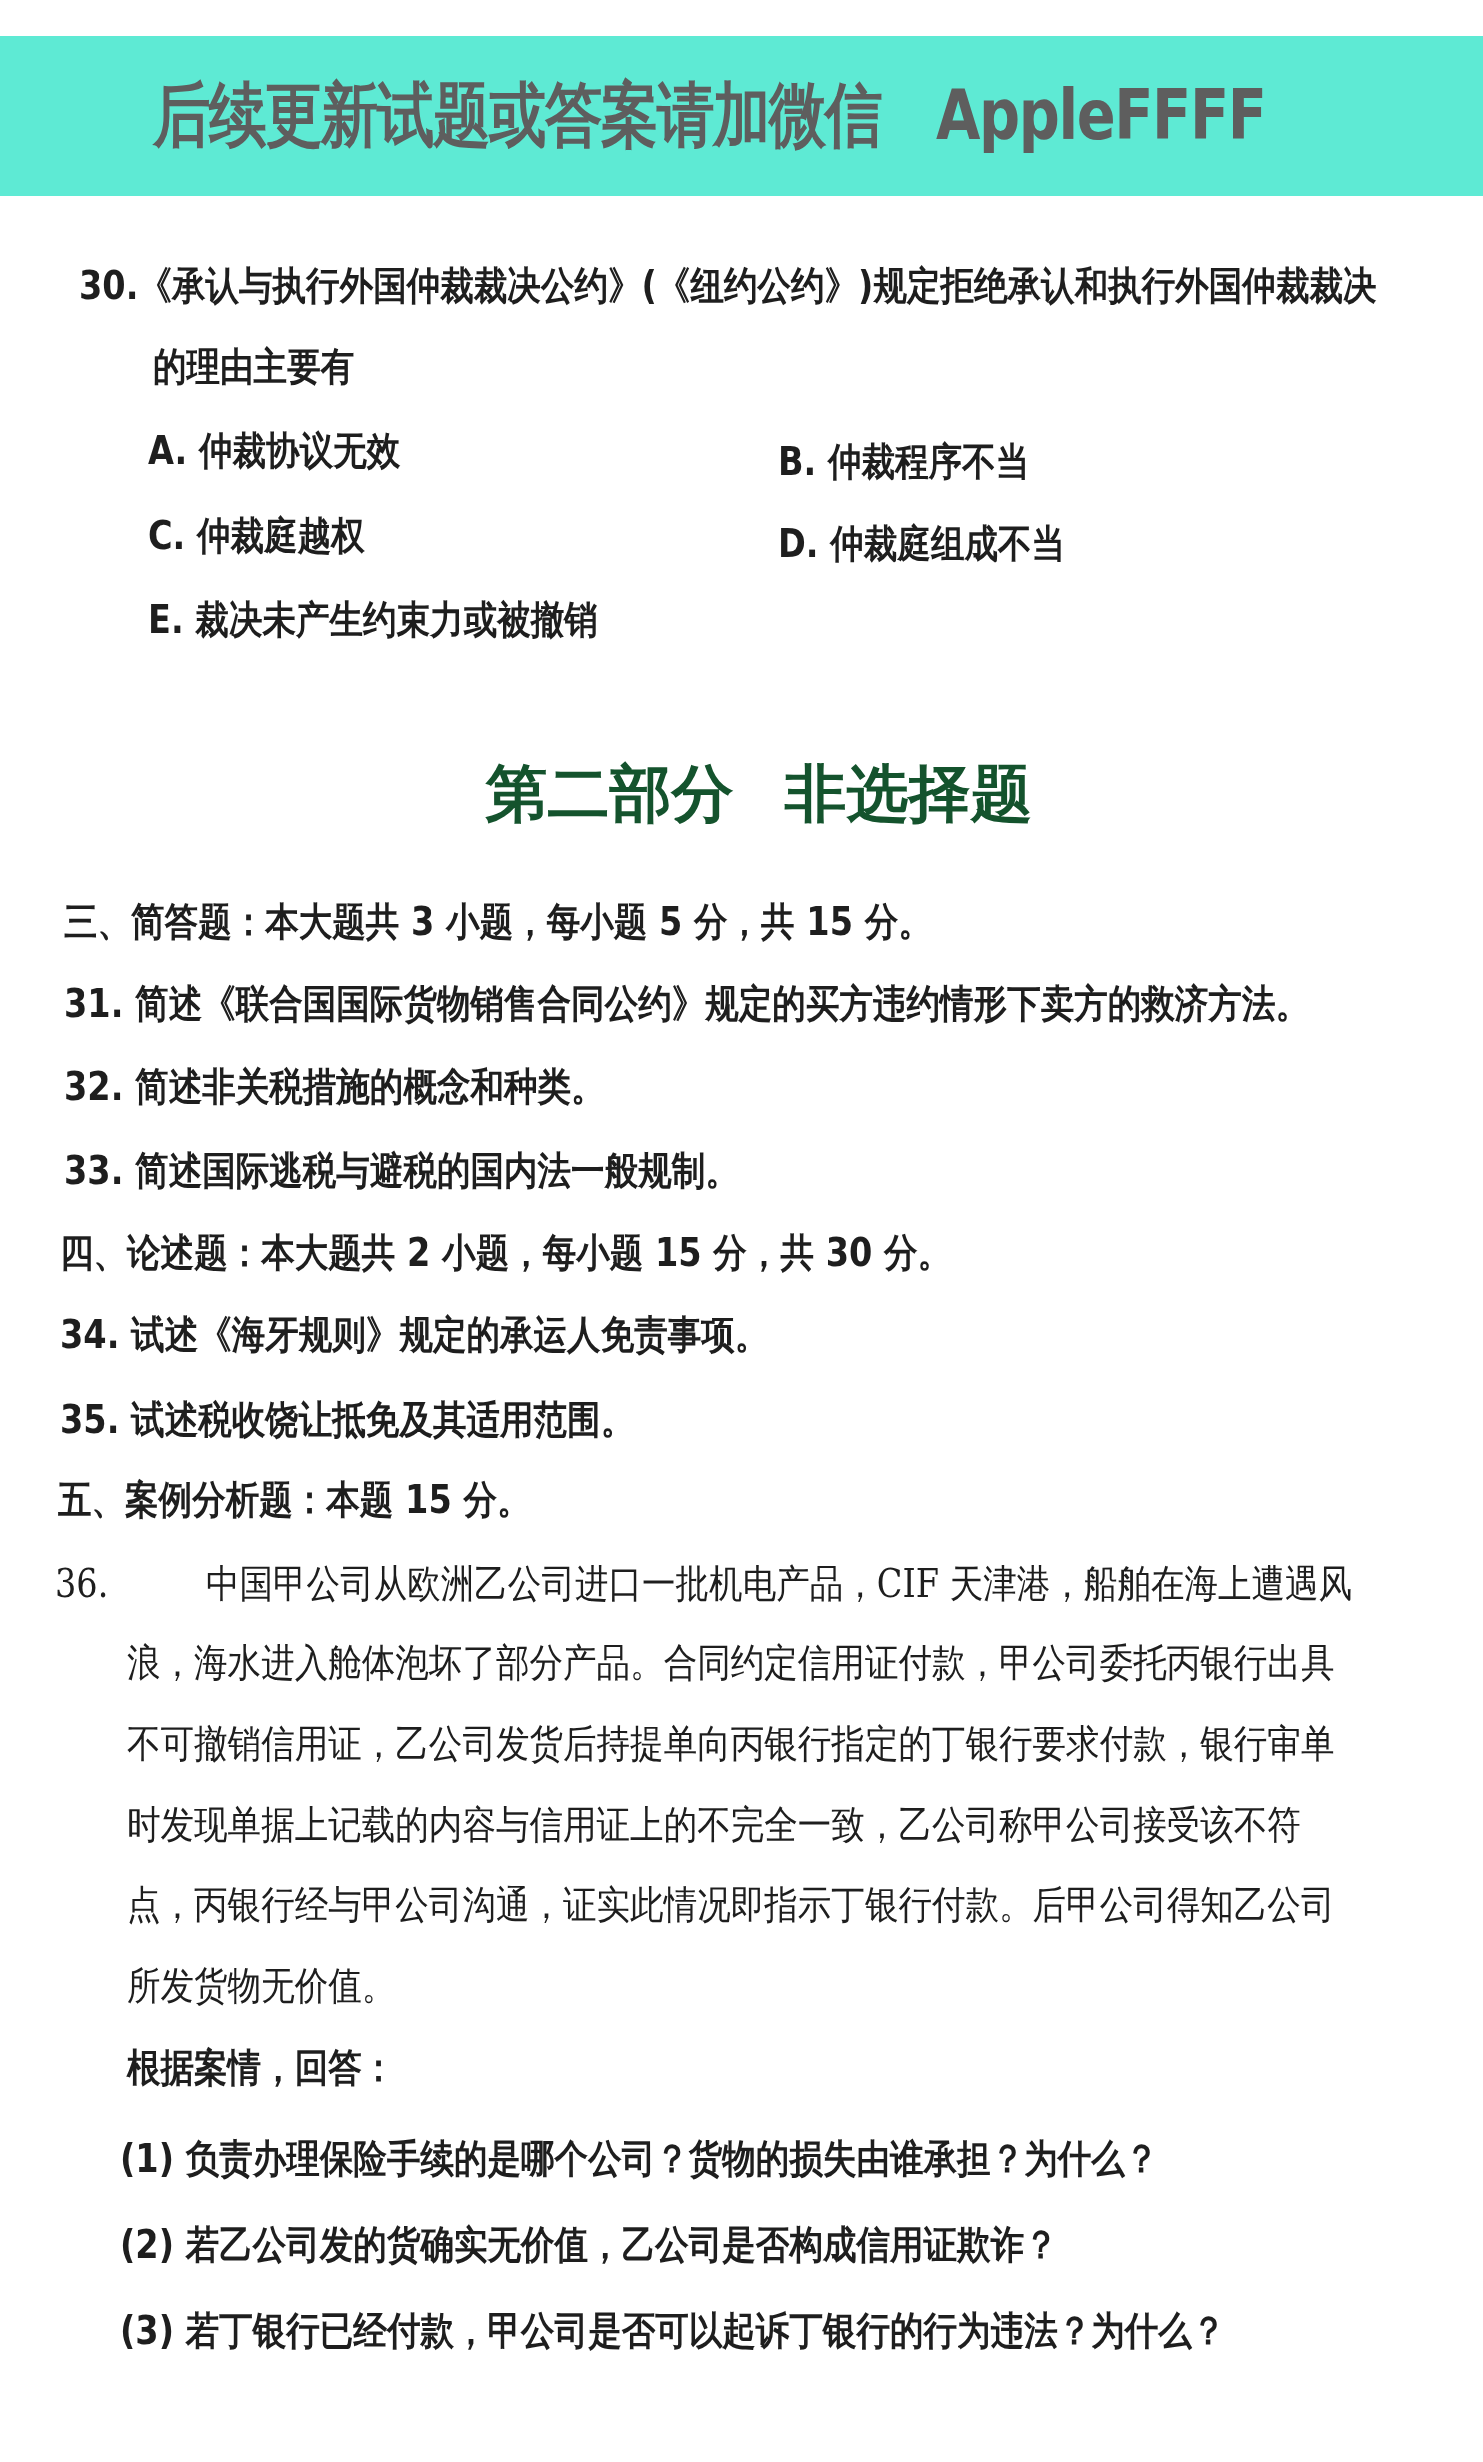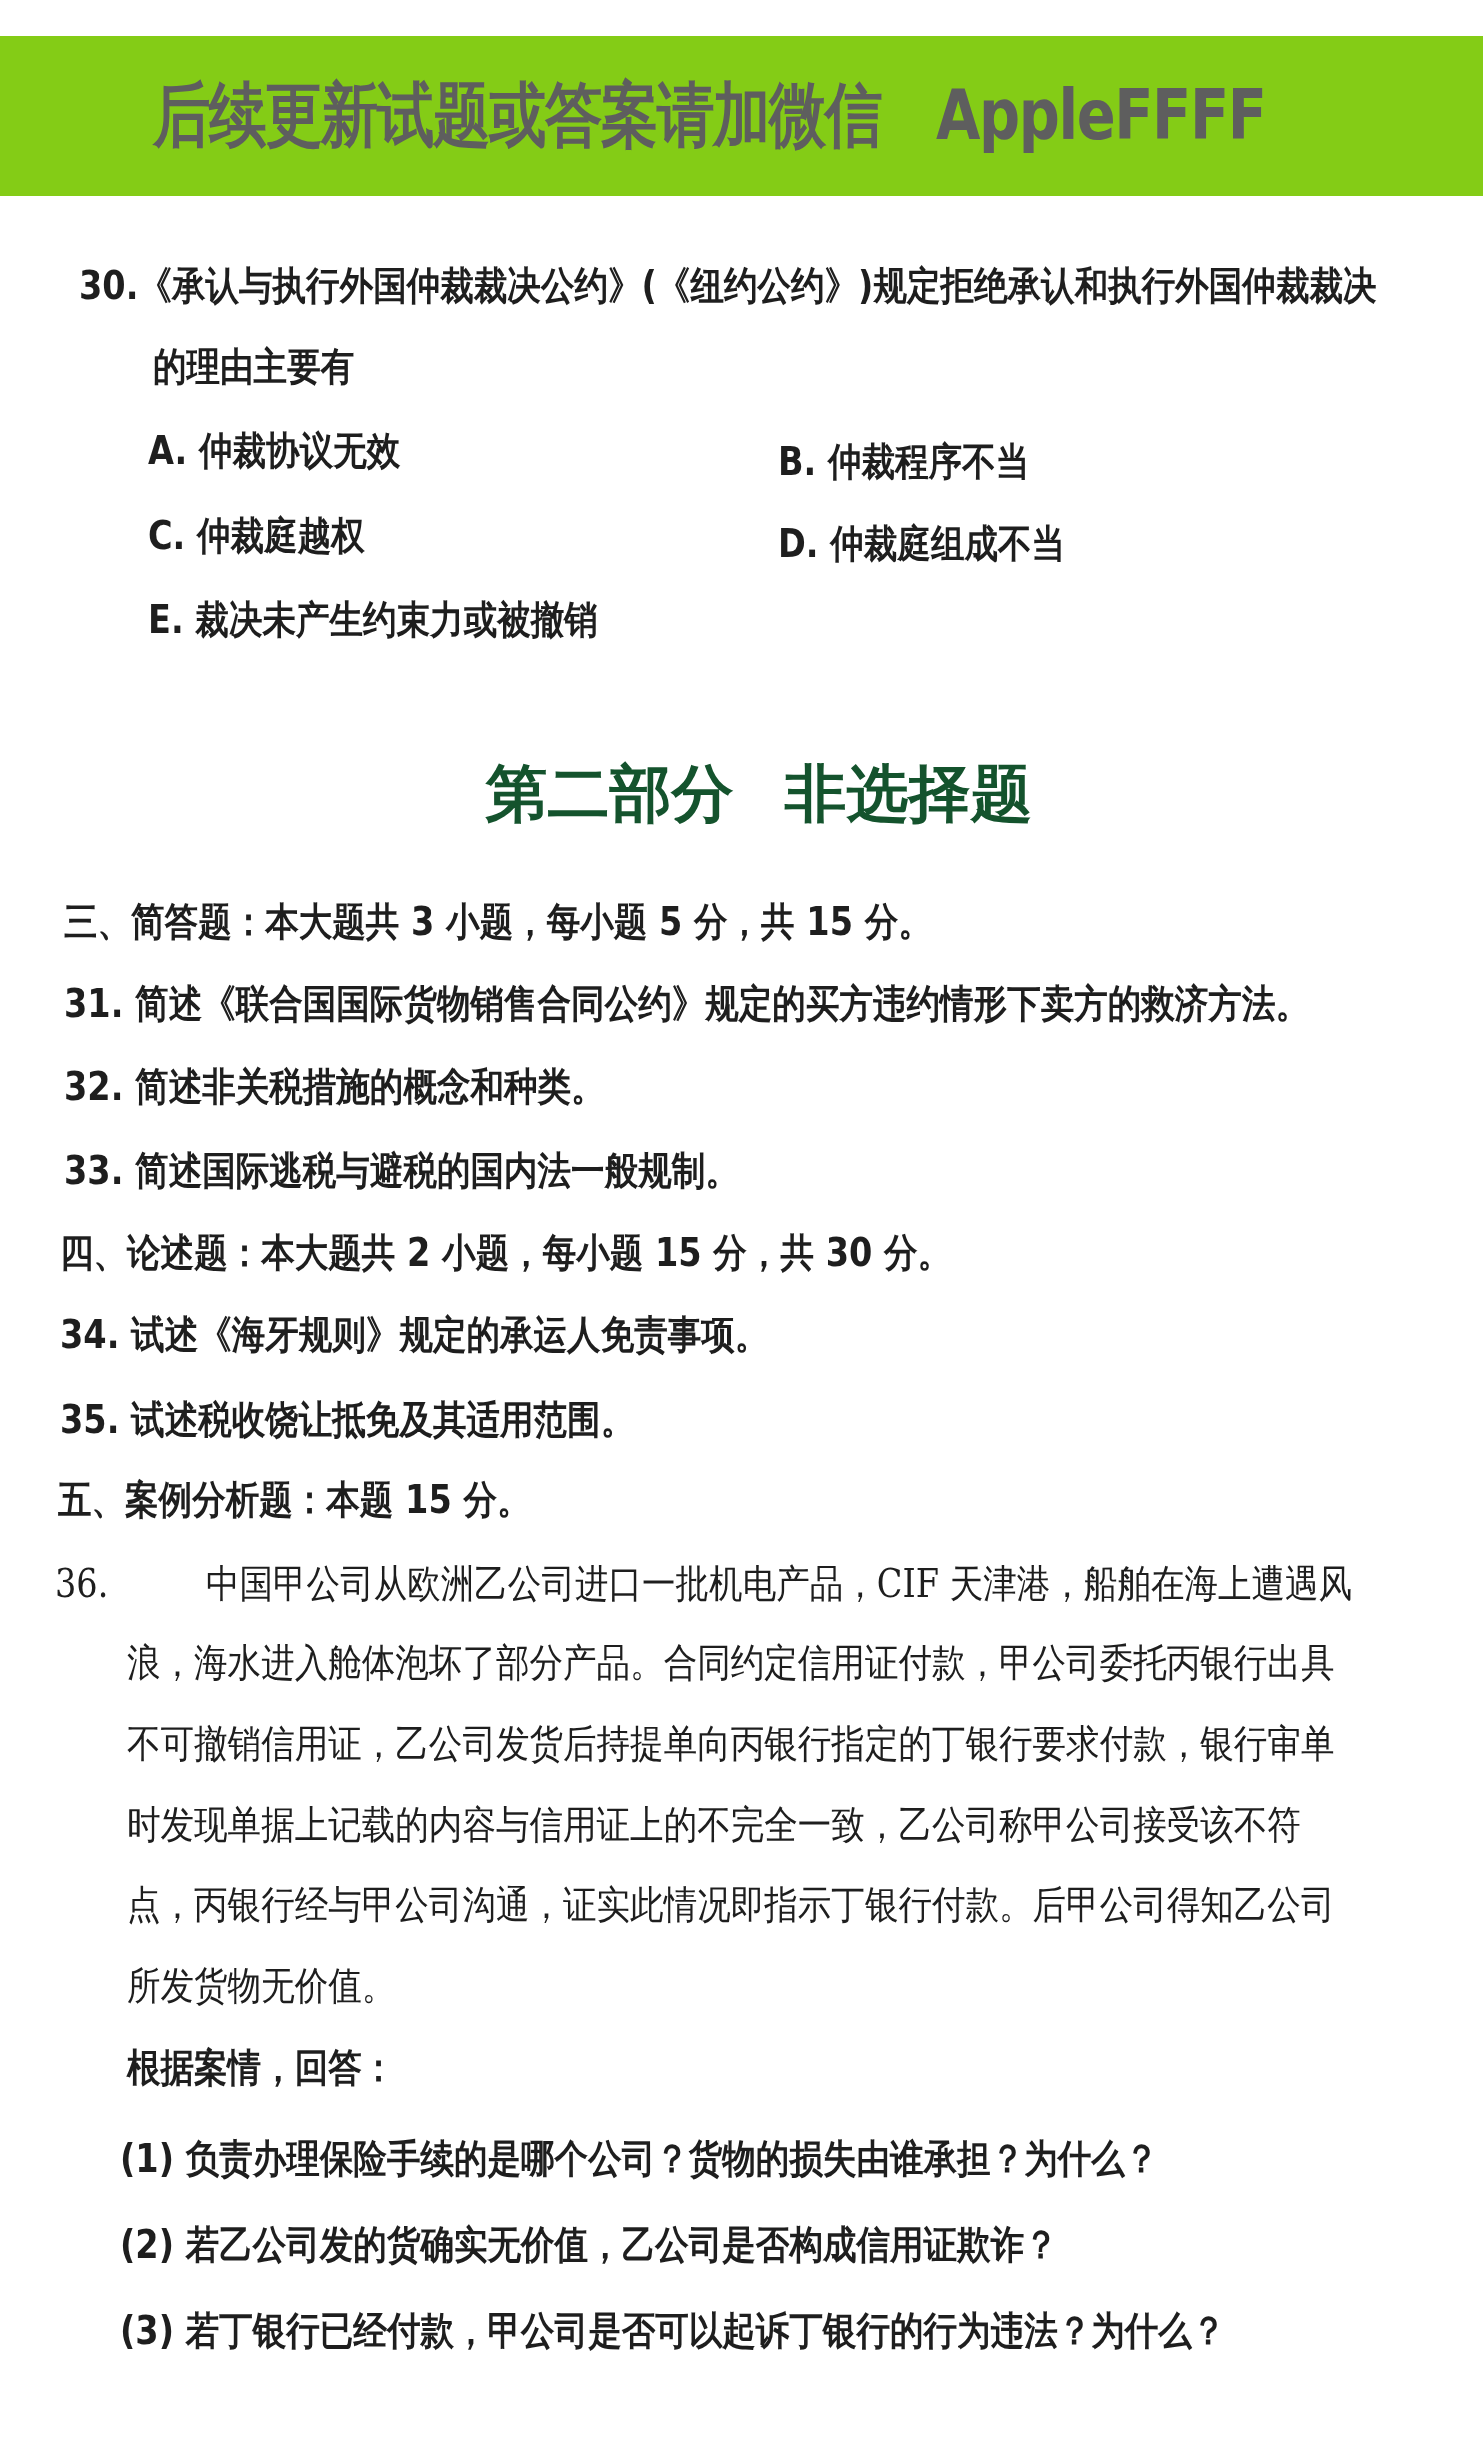--- a/index.html
+++ b/index.html
@@ -1,18 +1,18 @@
 <!DOCTYPE html>
 <html style="font-size:13.7px"><head>
 <meta charset="utf-8">
 <style>
   html, body { margin: 0; padding: 0; background: #ffffff; }
   body { width: 1484px; height: 2462px; position: relative; overflow: hidden;
          font-family: "DejaVu Sans", "Liberation Sans", sans-serif; color: #1a1a1a; }
-  .banner { position: absolute; left: 0; top: 36px; width: 1484px; height: 160px; background: #84cc16; }
+  .banner { position: absolute; left: 0; top: 36px; width: 1484px; height: 160px; background: #5eead4; }
   .banner-text { position: absolute; left: 153px; top: 38px; font-size: 70px; color: #5e5e5e;
                  font-weight: bold; letter-spacing: -1.7px; white-space: nowrap; line-height: 82px;
                  transform: scaleX(0.82); transform-origin: left top; }
   .banner-text .wx { margin-left: 67px; }
   .line { position: absolute; white-space: nowrap; font-size: 39px; line-height: 48px; font-weight: bold;
           color: #1e1e1e; transform: scaleX(0.86); transform-origin: left top; }
   .opt { font-size: 39px; }
   .heading { position: absolute; left: 17px; width: 1484px; text-align: center; font-size: 62px;
              font-weight: bold; top: 757px; line-height: 74px; color: #14532d; }
   .heading span.gap { display: inline-block; width: 51px; }

